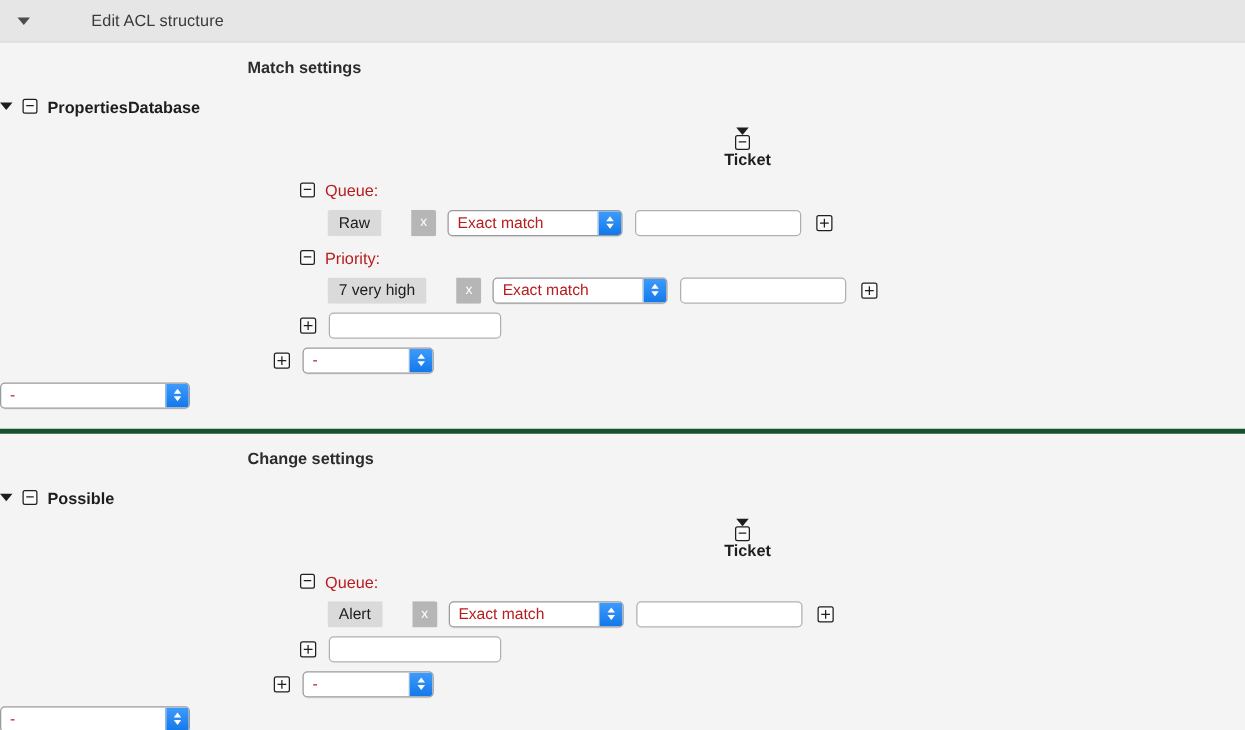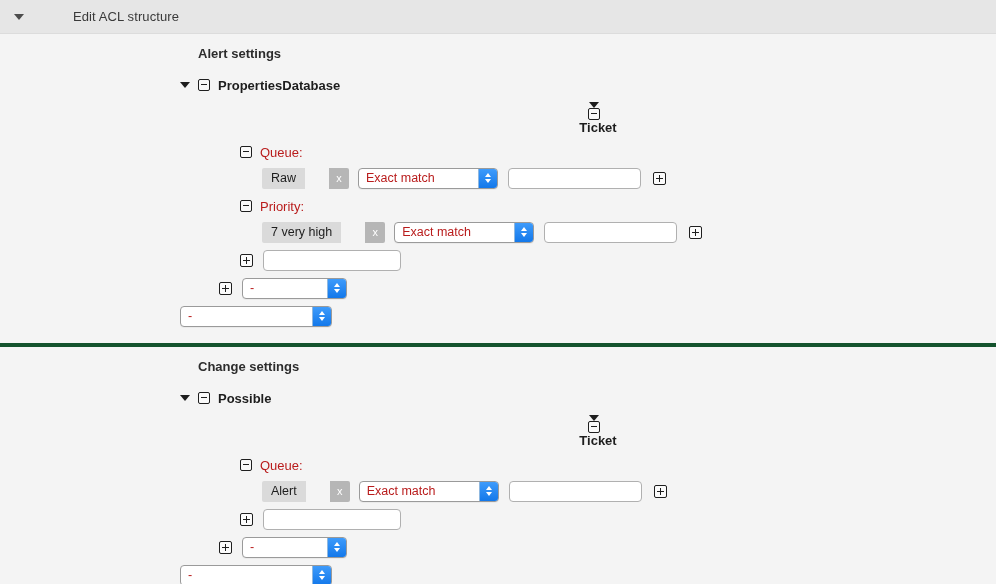--- a/index.html
+++ b/index.html
@@ -69,21 +69,21 @@
   
   .row {
     display: flex;
     align-items: center;
     min-height: 22px;
     margin-bottom: 6px;
   }
   .row.tight { margin-bottom: 4px; }
 
   
-  .ind-0  { padding-left: 180px; }
+  .ind-0  { }
   .ind-1  { padding-left: 200px; flex-direction: column; }
   .ind-2  { padding-left: 219px; }
   .ind-3  { padding-left: 240px; }
   .ind-4  { padding-left: 262px; }
 
   
   .tri {
     width: 0; height: 0;
     border-left: 5px solid transparent;
     border-right: 5px solid transparent;
@@ -253,21 +253,21 @@
 
 <div class="widget-header">
   <span class="disclosure-tri"></span>
   <span class="widget-title">Edit ACL structure</span>
 </div>
 
 <div class="content">
 
   <div class="section">
 
-    <div class="section-title">Alert settings</div>
+    <div class="section-title">Match settings</div>
 
     <div class="row ind-0">
       <span class="tri"></span>
       <span class="boxicon"></span>
       <span class="node-label">PropertiesDatabase</span>
     </div>
 
     <div class="row ind-1">
       <span class="tri"></span>
       <span class="boxicon"></span>

